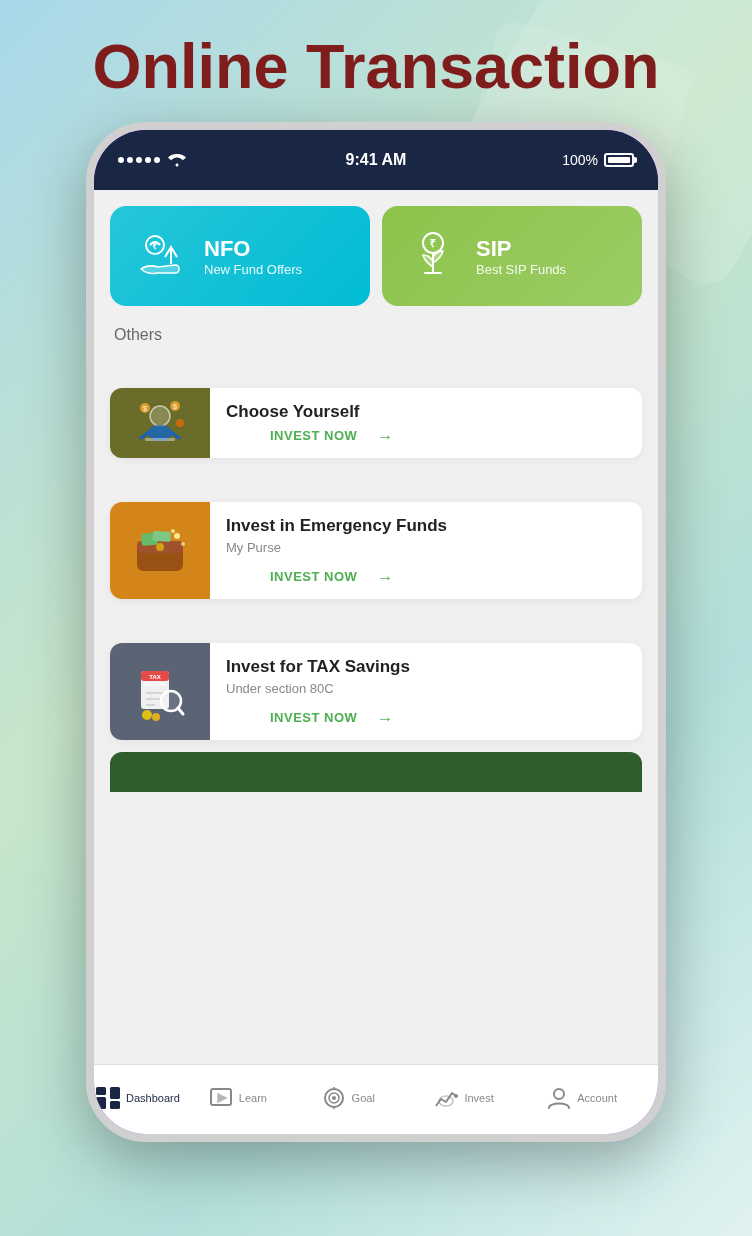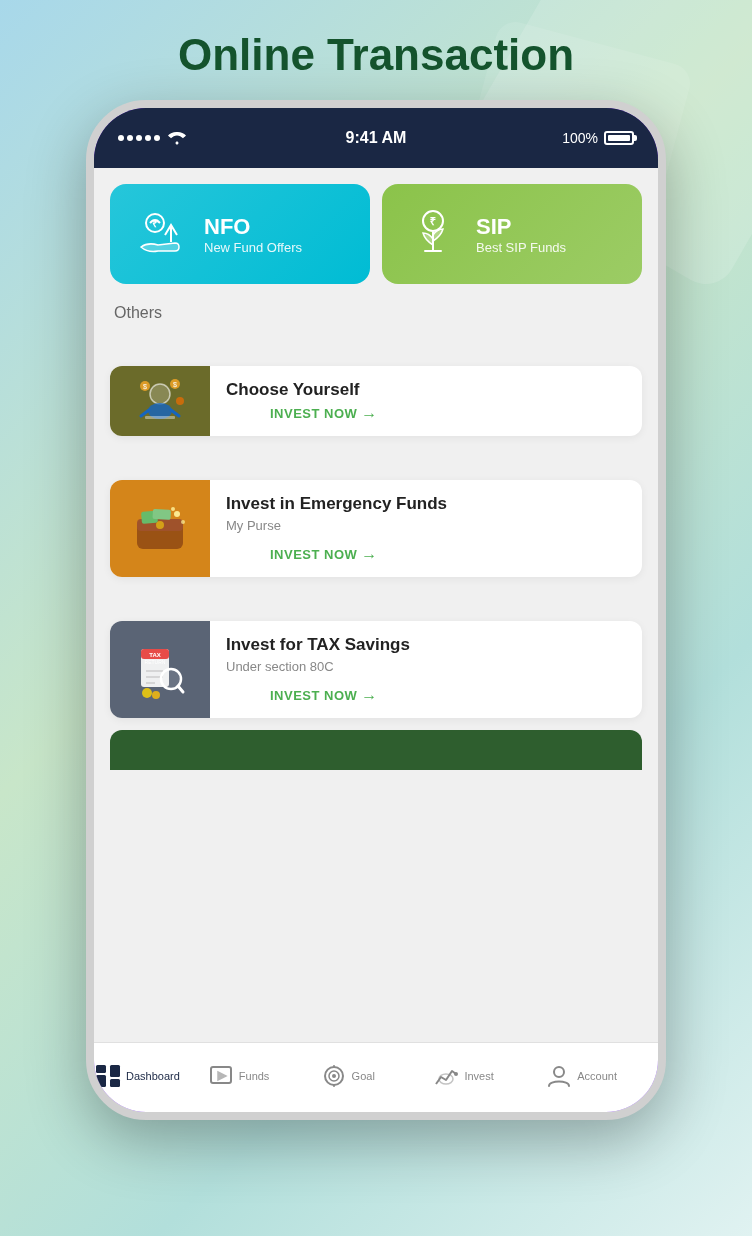--- a/index.html
+++ b/index.html
@@ -37,23 +37,23 @@
       content: '';
       position: absolute;
       top: 40px; right: 80px;
       width: 200px; height: 200px;
       background: rgba(255,255,255,0.1);
       transform: rotate(15deg);
       border-radius: 20px;
     }
 
     .page-title {
-      font-size: 44px;
+      font-size: 63px;
       font-weight: 800;
-      color: #14532d;
+      color: #7f1d1d;
       margin-top: 30px;
       margin-bottom: 20px;
       text-align: center;
       z-index: 2;
       position: relative;
     }
 
     
     .phone-mockup {
       width: 580px;
@@ -286,21 +286,21 @@
 
     .list-card-sub {
       font-size: 13px;
       color: #888;
       margin-bottom: 12px;
     }
 
     .invest-now-btn {
       display: flex;
       align-items: center;
-      gap: 4px;
+      gap: 20px;
       color: #4caf50;
       font-size: 13px;
       font-weight: 700;
       letter-spacing: 0.5px;
       padding-left: 44px;
     }
 
     .arrow-right {
       color: #4caf50;
       font-size: 16px;
@@ -556,21 +556,21 @@
         <span class="nav-label active">Dashboard</span>
       </div>
 
       <div class="nav-item">
         <div class="nav-icon">
           <svg width="26" height="24" viewBox="0 0 26 24" fill="none">
             <rect x="3" y="3" width="20" height="16" rx="2" stroke="#888" stroke-width="2" fill="none"></rect>
             <polygon points="10,8 18,12 10,16" stroke="#888" stroke-width="1.5" fill="#888" opacity="0.6"></polygon>
           </svg>
         </div>
-        <span class="nav-label">Funds</span>
+        <span class="nav-label">Learn</span>
       </div>
 
       <div class="nav-item">
         <div class="nav-icon">
           <svg width="26" height="24" viewBox="0 0 26 24" fill="none">
             <circle cx="13" cy="12" r="9" stroke="#888" stroke-width="2" fill="none"></circle>
             <circle cx="13" cy="12" r="5" stroke="#888" stroke-width="1.5" fill="none"></circle>
             <circle cx="13" cy="12" r="2" fill="#888"></circle>
             <line x1="13" y1="1" x2="13" y2="4" stroke="#888" stroke-width="1.5"></line>
             <line x1="13" y1="20" x2="13" y2="23" stroke="#888" stroke-width="1.5"></line>

